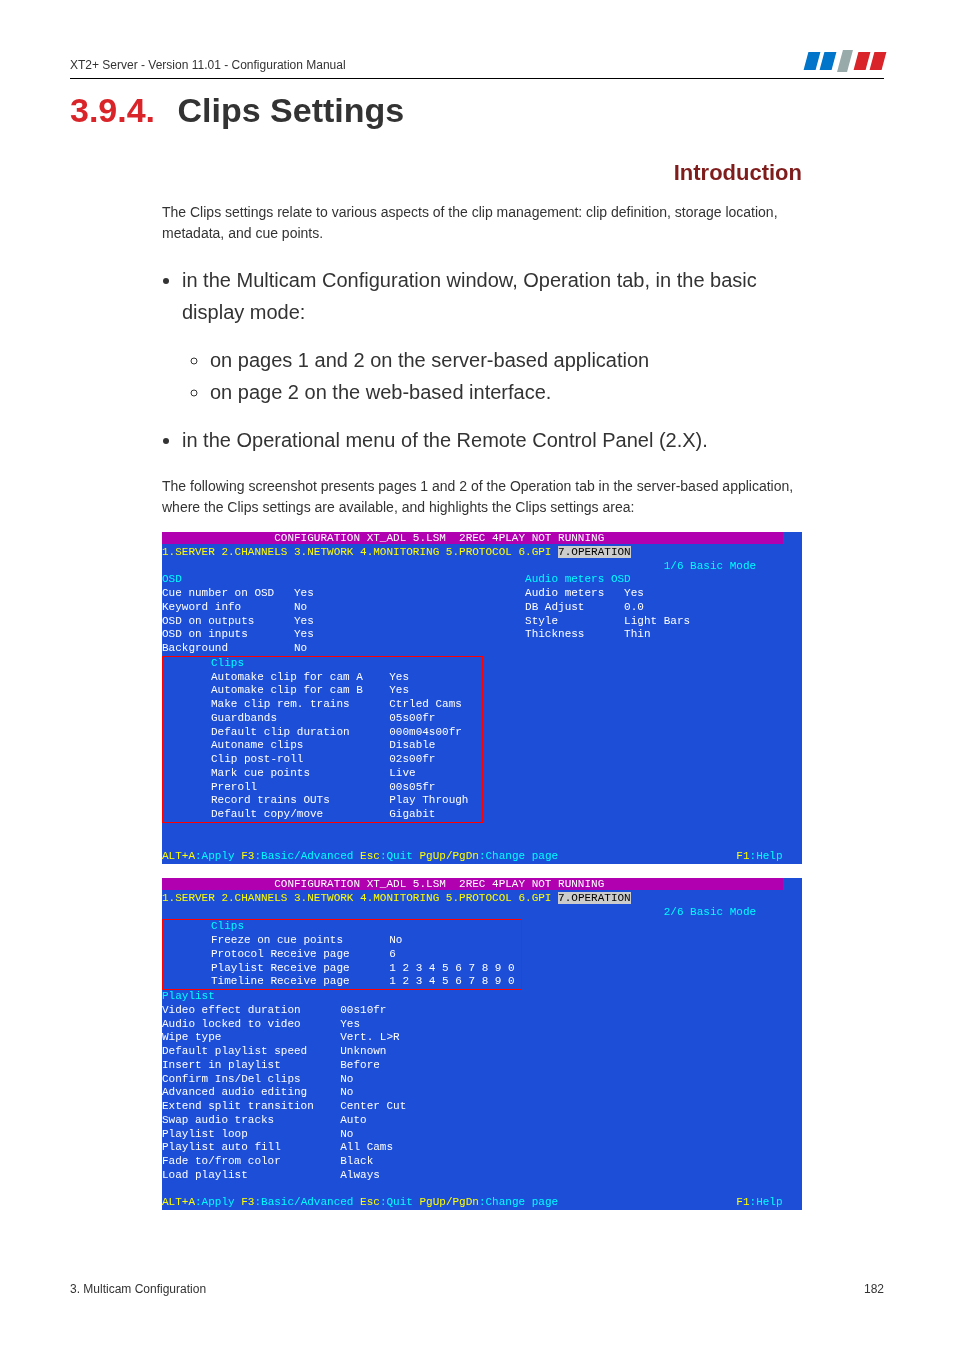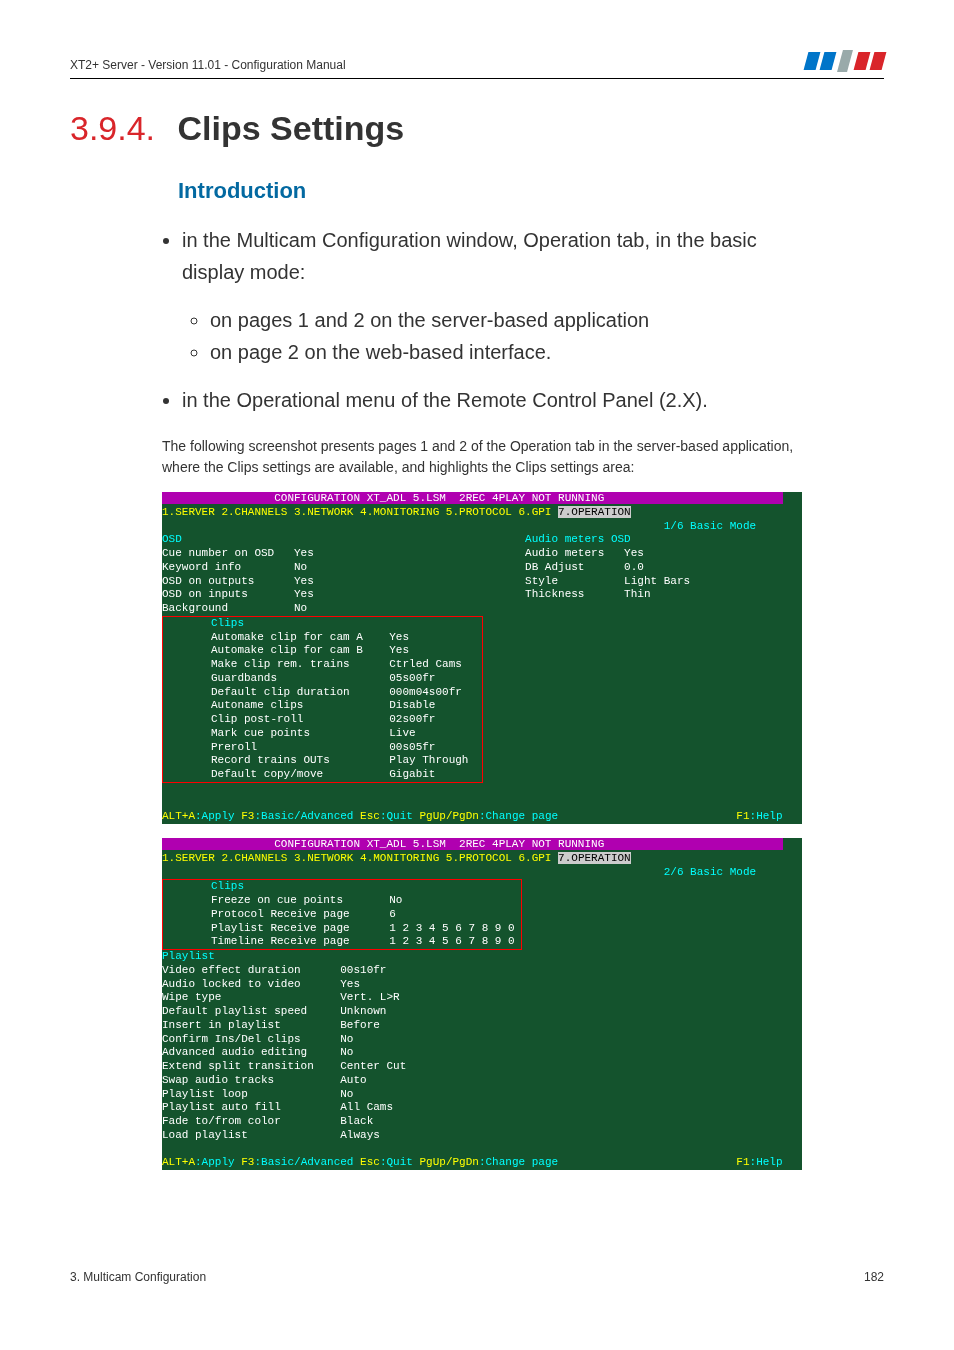--- a/index.html
+++ b/index.html
@@ -1,37 +1,37 @@
 <!DOCTYPE html>
 <html><head>
 <meta charset="utf-8">
 <style>
   body { margin:0; font-family: Arial, Helvetica, sans-serif; background:#fff; color:#333; }
   .page { width:954px; margin:0 auto; padding:50px 70px 40px 70px; box-sizing:border-box; }
-  .header-row { display:flex; justify-content:space-between; align-items:flex-end; border-bottom:1px solid #000; padding-bottom:6px; margin-bottom:30px; }
+  .header-row { display:flex; justify-content:space-between; align-items:flex-end; border-bottom:1px solid #000; padding-bottom:6px; margin-bottom:12px; }
   .header-text { font-size:12px; color:#333; }
   .logo { display:flex; gap:4px; align-items:center; }
   .logo-bar { display:inline-block; width:12px; height:18px; transform:skewX(-15deg);}
   .logo-blue { background:#0075c9; }
   .logo-red  { background:#d9252a; }
   .logo-sep { width:10px; height:22px; background:#9aa; transform:skewX(-15deg); margin:0 2px;}
-  h1.section-num { display:inline; color:#d9252a; font-size:34px; font-weight:normal; margin:0;}
+  h1.section-num { display:inline; color:#d9252a; font-size:34px; font-weight:bold; margin:0;}
   h1.section-title { display:inline; color:#333; font-size:34px; font-weight:bold; margin:0 0 0 18px;}
-  h2.sub { font-size:22px; font-weight:bold; margin:30px 0 16px 16px; color:#0369a1;}
+  h2.sub { font-size:22px; font-weight:bold; margin:30px 0 16px 0; color:#7f1d1d;text-align:right;}
   .body { margin-left:92px; max-width:640px; }
   p { font-size:14px; line-height:1.5; margin:10px 0;}
   ul.outer { list-style:disc; padding-left:20px; font-size:20px; line-height:1.6;}
   ul.inner { list-style:circle; padding-left:28px; margin:16px 0;}
-  .term { font-family: "Courier New", monospace; font-size:11px; line-height:1.25; background:#14532d; color:#fff; padding:0; margin:14px 0; white-space:pre; overflow:hidden;}
+  .term { font-family: "Courier New", monospace; font-size:11px; line-height:1.25; background:#1d4ed8; color:#fff; padding:0; margin:14px 0; white-space:pre; overflow:hidden;}
   .t-yellow { color:#ff0; }
   .t-cyan   { color:#0ff; }
   .bg-purple { background:#b000b0; color:#fff;}
   .bg-white  { background:#ccc; color:#000;}
   .redbox    { border:1px solid #f00; display:inline-block;padding-left:48px;}
-  .footer { margin-top:100px; font-size:12px; display:flex; justify-content:space-between; border-top:0;}
+  .footer { margin-top:72px; font-size:12px; display:flex; justify-content:space-between; border-top:0;}
 </style>
 </head>
 <body>
 <div class="page">
 
 <div class="header-row">
   <span class="header-text">XT2+ Server - Version 11.01 - Configuration Manual</span>
   <span class="logo">
     <span class="logo-bar logo-blue"></span>
         <span class="logo-bar logo-blue"></span>
@@ -41,20 +41,21 @@
   </span>
 </div>
 
 <div style="margin-left:0;">
   <h1 class="section-num">3.9.4.</h1>
   <h1 class="section-title">Clips Settings</h1>
 </div>
 
 <div class="body">
   <h2 class="sub">Introduction</h2>
+  <p>The Clips settings relate to various aspects of the clip management: clip definition, storage location, metadata, and cue points.</p>
   <ul class="outer">
     <li>
       <span>in the Multicam Configuration window, Operation tab, in the basic display mode:</span>
       <ul class="inner">
         <li>on pages 1 and 2 on the server-based application</li>
         <li>on page 2 on the web-based interface.</li>
       </ul>
     </li>
     <li>in the Operational menu of the Remote Control Panel (2.X).</li>
   </ul>

